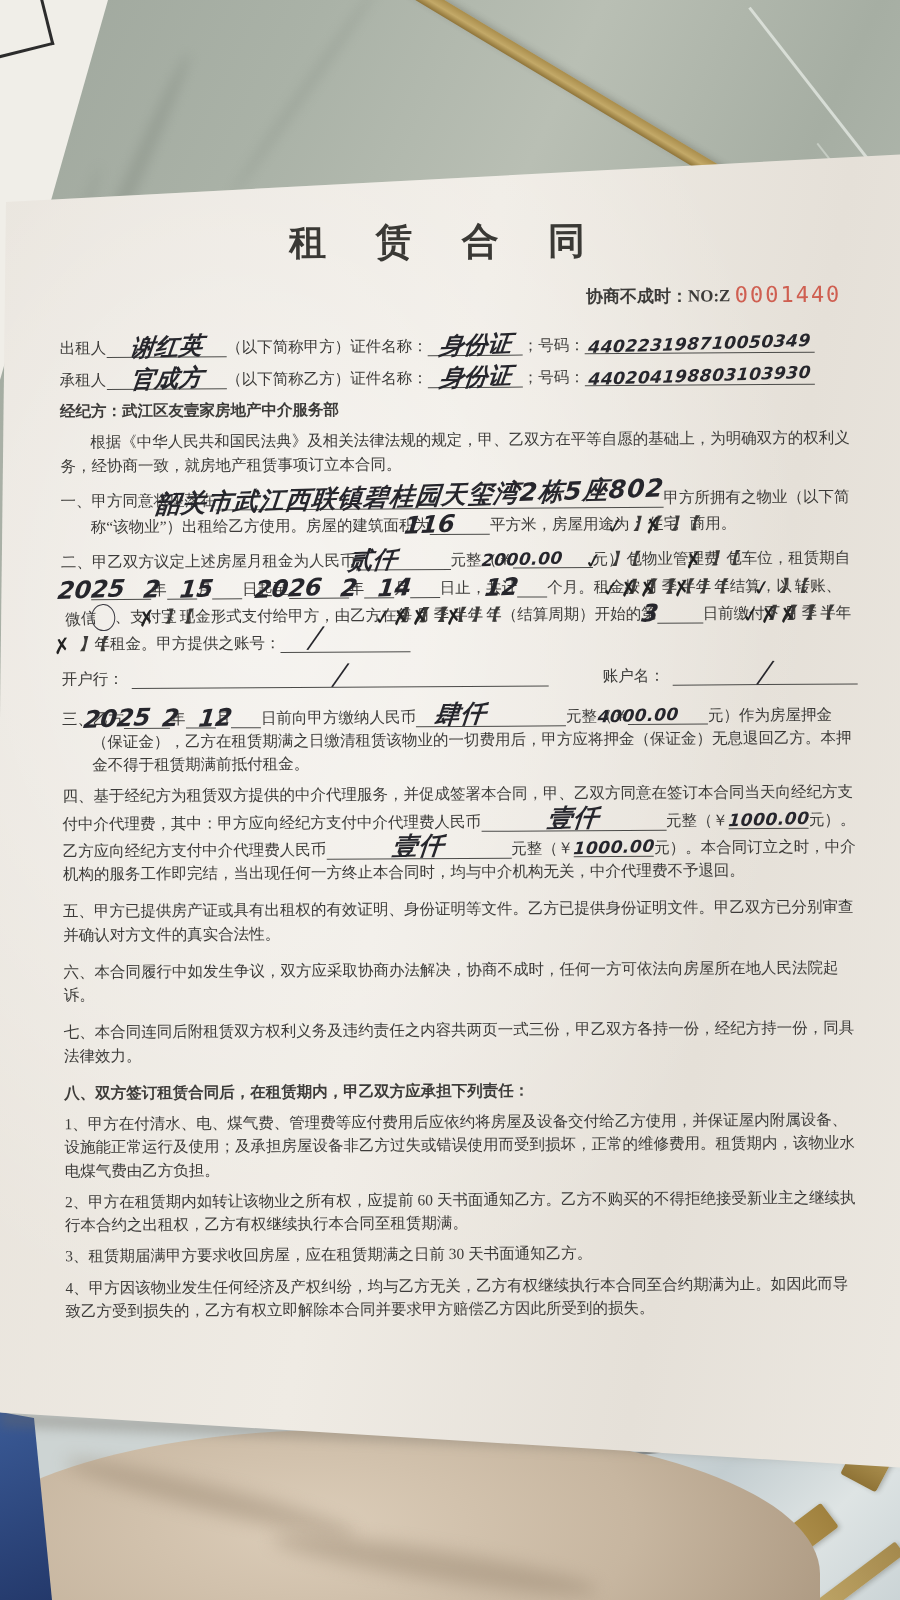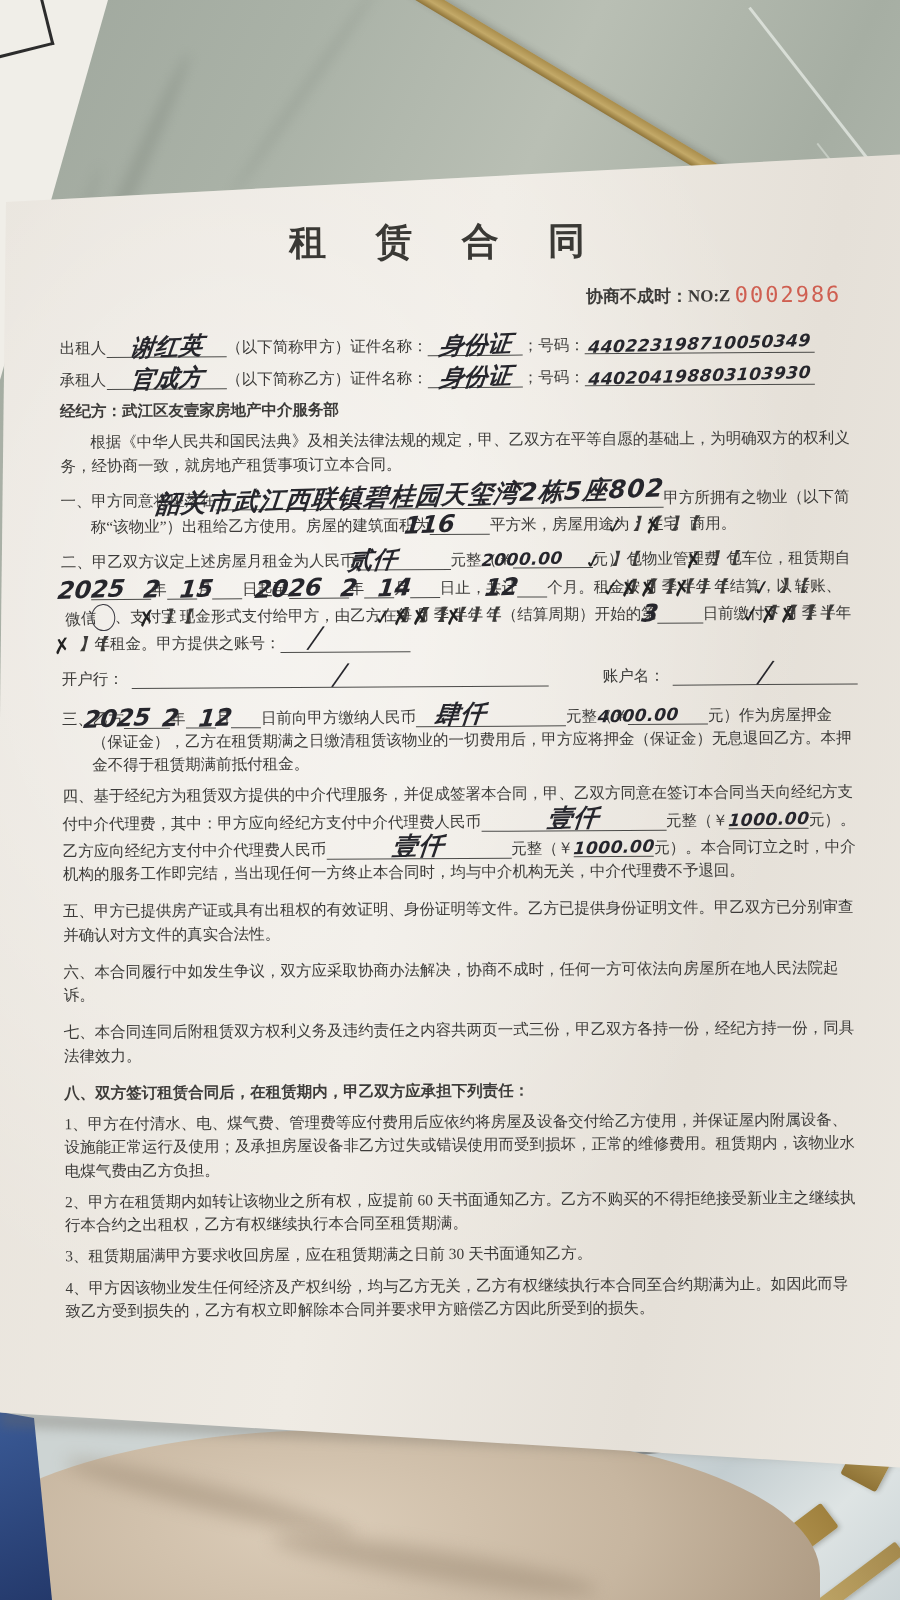--- a/index.html
+++ b/index.html
@@ -118,21 +118,21 @@
     <div class="blue-cloth"></div>
     <div class="paper-shadow"></div>
   </div>
 
   <div class="paper">
     <div class="content">
 
       <div class="title">租  赁  合  同</div>
 
       <div class="serial">
-        <span>协商不成时：</span><span>NO:Z </span><span class="no" style="color:#cf5f51">0002986</span>
+        <span>协商不成时：</span><span>NO:Z </span><span class="no" style="color:#cf5f51">0001440</span>
       </div>
 
       <div class="party-row">
         <span>出租人</span>
         <span class="bl w120"><i class="hw hw-lg">谢红英</i></span>
         <span>（以下简称甲方）</span>
         <span>证件名称：</span>
         <span class="bl w95"><i class="hw hw-lg">身份证</i></span>
         <span>；号码：</span>
         <span class="bl w230"><i class="hw hw-num">440223198710050349</i></span>

